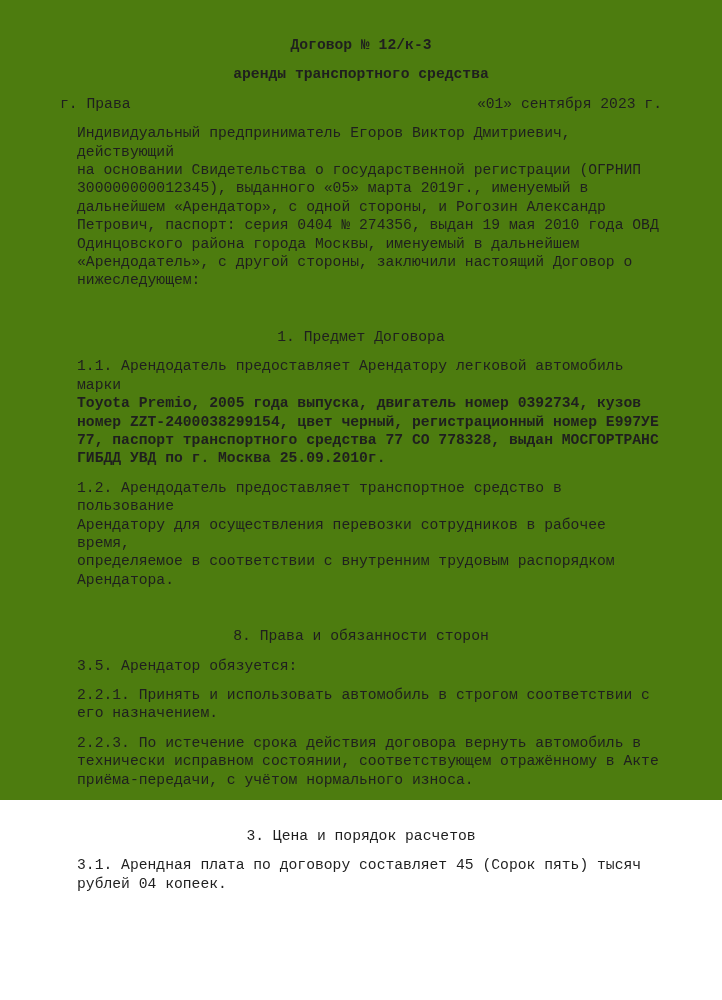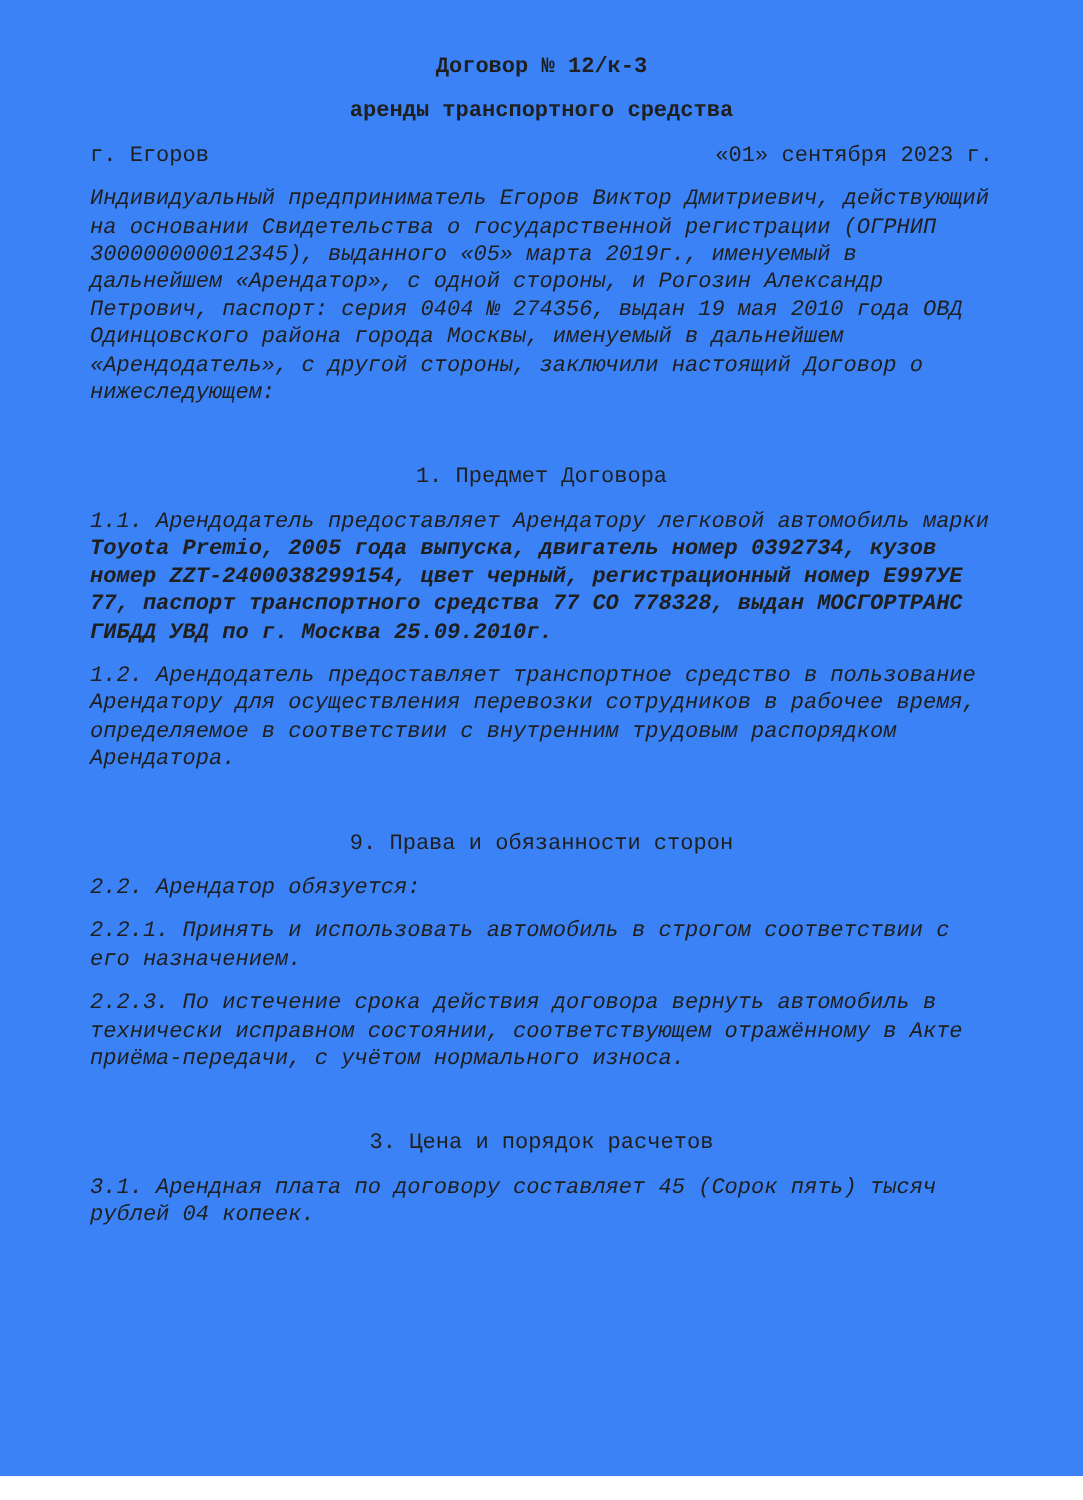--- a/index.html
+++ b/index.html
@@ -8,63 +8,62 @@
     background: #ffffff;
   }
   body {
     width: 722px;
     height: 1000px;
     overflow: hidden;
   }
   .page {
     box-sizing: border-box;
     width: 722px;
-    height: 984px;
+    height: 800px;
     padding: 36px 60px 0 60px;
-    background: #3b82f6;
+    background: #4d7c0f;
     color: #1f1f1f;
     font-family: "Liberation Mono", "DejaVu Sans Mono", monospace;
     font-size: 14.7px;
     line-height: 18.4px;
   }
   .doc-title,
   .doc-subtitle {
     font-weight: bold;
     text-align: center;
     margin: 0 0 11px 0;
     white-space: pre-line;
   }
   .meta-row {
     display: flex;
     justify-content: space-between;
     align-items: baseline;
     margin: 0 0 11px 0;
   }
   .clause {
-    margin: 0 0 11px 0;
+    margin: 0 0 11px 17px;
     white-space: pre-line;
-    font-style: italic;
   }
   .sec-heading {
     font-weight: normal;
     text-align: center;
     margin: 38px 0 11px 0;
   }
   .b { font-weight: bold; }
 </style>
 </head>
 <body>
 
 <div class="page">
 
   <div class="doc-title">Договор № 12/к-3</div>
   <div class="doc-subtitle">аренды транспортного средства</div>
 
   <div class="meta-row">
-    <span>г. Егоров</span>
+    <span>г. Права</span>
     <span>«01» сентября 2023 г.</span>
   </div>
 
   <p class="clause">Индивидуальный предприниматель Егоров Виктор Дмитриевич, действующий
 на основании Свидетельства о государственной регистрации (ОГРНИП
 300000000012345), выданного «05» марта 2019г., именуемый в
 дальнейшем «Арендатор», с одной стороны, и Рогозин Александр
 Петрович, паспорт: серия 0404 № 274356, выдан 19 мая 2010 года ОВД
 Одинцовского района города Москвы, именуемый в дальнейшем
 «Арендодатель», с другой стороны, заключили настоящий Договор о
@@ -74,22 +73,22 @@
   <p class="clause"><span>1.1. Арендодатель предоставляет Арендатору легковой автомобиль марки</span><span class="b">
 Toyota Premio, 2005 года выпуска, двигатель номер 0392734, кузов
 номер ZZT-2400038299154, цвет черный, регистрационный номер Е997УЕ
 77, паспорт транспортного средства 77 СО 778328, выдан МОСГОРТРАНС
 ГИБДД УВД по г. Москва 25.09.2010г.</span></p>
   <p class="clause">1.2. Арендодатель предоставляет транспортное средство в пользование
 Арендатору для осуществления перевозки сотрудников в рабочее время,
 определяемое в соответствии с внутренним трудовым распорядком
 Арендатора.</p>
 
-  <div class="sec-heading">9. Права и обязанности сторон</div>
-  <p class="clause">2.2. Арендатор обязуется:</p>
+  <div class="sec-heading">8. Права и обязанности сторон</div>
+  <p class="clause">3.5. Арендатор обязуется:</p>
   <p class="clause">2.2.1. Принять и использовать автомобиль в строгом соответствии с
 его назначением.</p>
   <p class="clause">2.2.3. По истечение срока действия договора вернуть автомобиль в
 технически исправном состоянии, соответствующем отражённому в Акте
 приёма-передачи, с учётом нормального износа.</p>
 
   <div class="sec-heading">3. Цена и порядок расчетов</div>
   <p class="clause">3.1. Арендная плата по договору составляет 45 (Сорок пять) тысяч
 рублей 04 копеек.</p>
 

